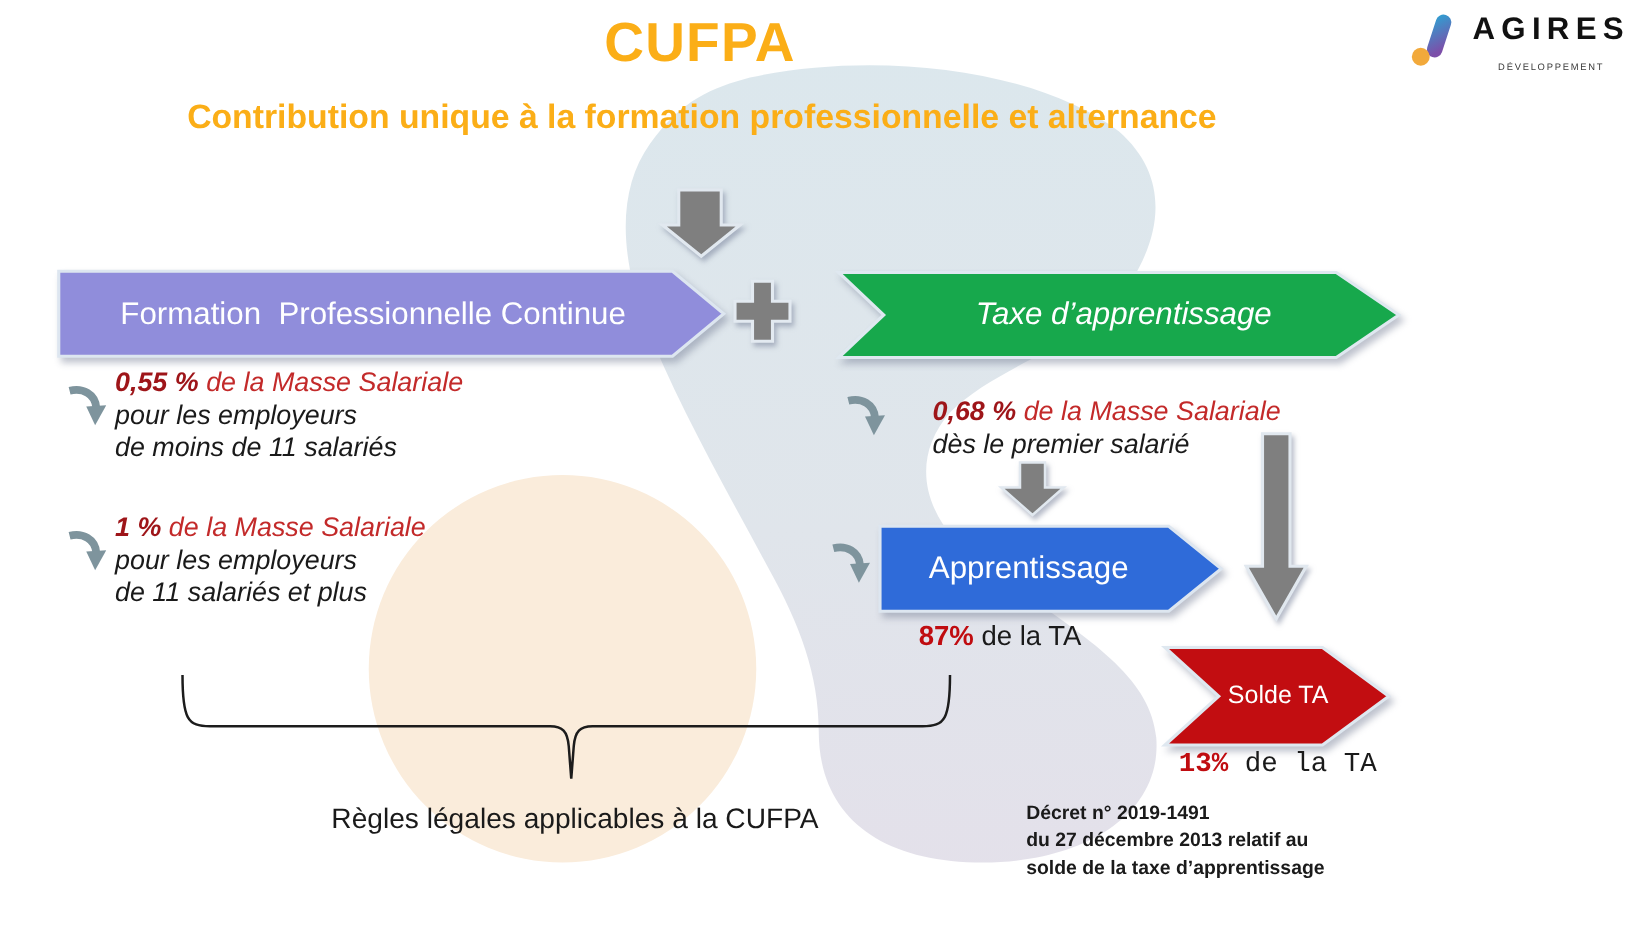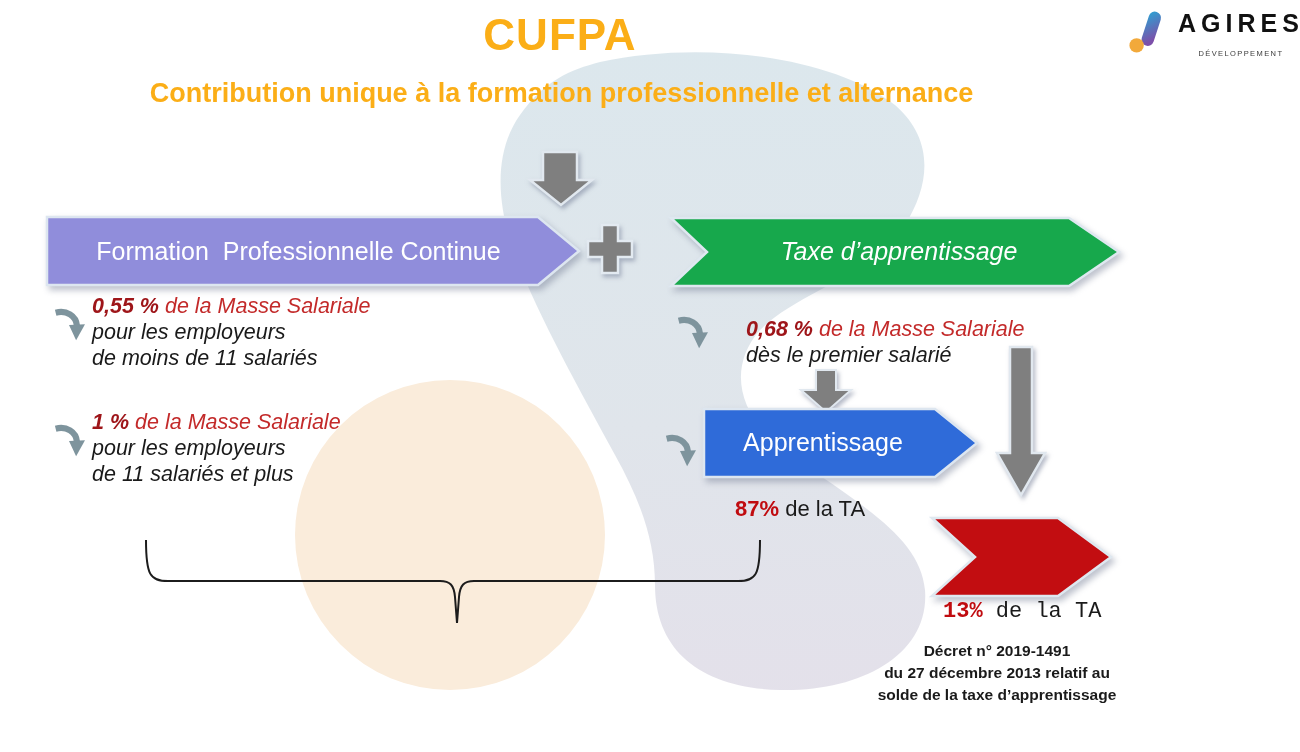--- a/index.html
+++ b/index.html
@@ -23,21 +23,21 @@
   .banner svg{position:absolute;left:0;top:0;overflow:visible;}
   .banner .lbl{position:absolute;color:#fff;text-align:center;white-space:pre;}
   .shape-shadow{filter:drop-shadow(3px 4px 3px rgba(110,120,145,.45));}
   .arrow-shadow{filter:drop-shadow(2px 3px 2px rgba(110,120,145,.5));}
   
   .rate{position:absolute;font-size:21.5px;line-height:26px;color:#1a1a1a;font-style:italic;}
   .rate .pct{font-weight:bold;color:#9E1519;}
   .rate .base{color:#C32A2A;}
   .share{position:absolute;font-size:22px;color:#1a1a1a;}
   .share .pct{font-weight:bold;color:#C00C10;}
-  .decret{left:853px;top:640px;width:288px;text-align:center;font-size:15.5px;font-weight:bold;line-height:22px;color:#1a1a1a;}
+  .decret{left:821px;top:640px;width:288px;font-size:15.5px;font-weight:bold;line-height:22px;color:#1a1a1a;}
   .brace-label{left:256px;top:642px;width:408px;text-align:center;font-size:22.5px;color:#1a1a1a;}
   .curl{position:absolute;width:32px;height:42px;}
 </style>
 </head>
 <body>
 
 <div class="slide">
 
   <svg class="bg-svg">
     <defs>
@@ -138,46 +138,48 @@
   </div>
 
   <svg class="abs arrow-shadow" style="left:797px;top:368px;" width="58" height="48">
     <polygon points="19,2 39,2 39,22 54,22 29,44 4,22 19,22" fill="#7F7F7F" stroke="#E1E8EF" stroke-width="2"></polygon>
   </svg>
 
   <svg class="abs arrow-shadow" style="left:993px;top:345px;" width="58" height="154">
     <polygon points="17,2 39,2 39,108 52,108 28,150 4,108 17,108" fill="#7F7F7F" stroke="#E1E8EF" stroke-width="2.5"></polygon>
   </svg>
 
-  <div class="banner" style="left:703px;top:408px;width:276px;height:88px;">
+  <div class="banner" style="left:703px;top:420px;width:276px;height:88px;">
     <svg width="276" height="70" class="shape-shadow">
       <polygon points="1,1 232,1 274,35 232,69 1,69" fill="#2F6BD9" stroke="#DDE6F0" stroke-width="2.5"></polygon>
     </svg>
     <span class="lbl" style="left:0;width:240px;line-height:68px;font-size:25px;">Apprentissage</span>
   </div>
 
   <div class="share" style="left:735px;top:496px;">
     <span class="pct">87%</span>
     <span>de la TA</span>
   </div>
 
   <div class="banner" style="left:930px;top:516px;width:186px;height:83px;">
     <svg width="186" height="83" class="shape-shadow">
       <polygon points="2,2 128,2 181,41 128,80 2,80 45,41" fill="#C20D11" stroke="#DFE8F0" stroke-width="2.5"></polygon>
     </svg>
+    <span class="lbl" style="left:35px;width:115px;line-height:81px;font-size:20px;">Solde TA</span>
   </div>
 
   <div class="share" style="left:943px;top:599px;font-family:Liberation Mono, monospace;">
     <span class="pct">13%</span>
     <span>de la TA</span>
   </div>
 
   <div class="abs decret">
     <div>Décret n° 2019-1491</div>
     <div>du 27 décembre 2013 relatif au</div>
     <div>solde de la taxe d’apprentissage</div>
   </div>
 
   <svg class="abs" style="left:140px;top:535px;" width="630" height="95">
     <path d="M 6,5 C 6,40 10,46 28,46 L 300,46 C 310,46 314,50 315,62 L 317,88 L 319,62 C 320,50 324,46 334,46 L 598,46 C 616,46 620,40 620,5" fill="none" stroke="#1c1c1c" stroke-width="2"></path>
   </svg>
+  <div class="abs brace-label">Règles légales applicables à la CUFPA</div>
 
 </div>
 
 </body></html>

